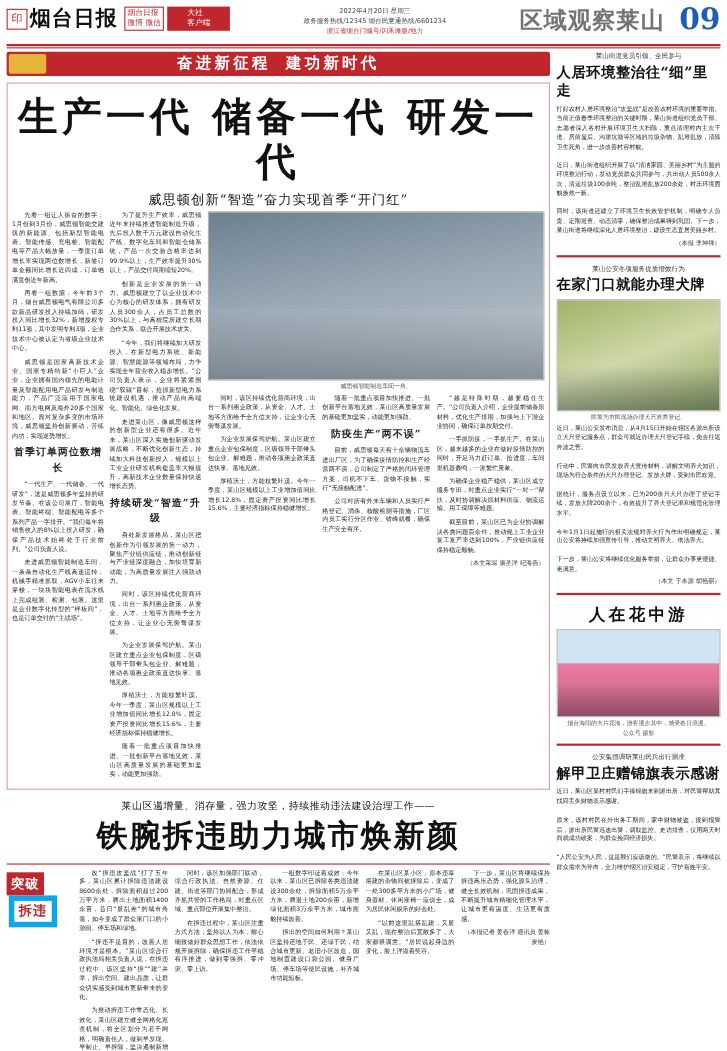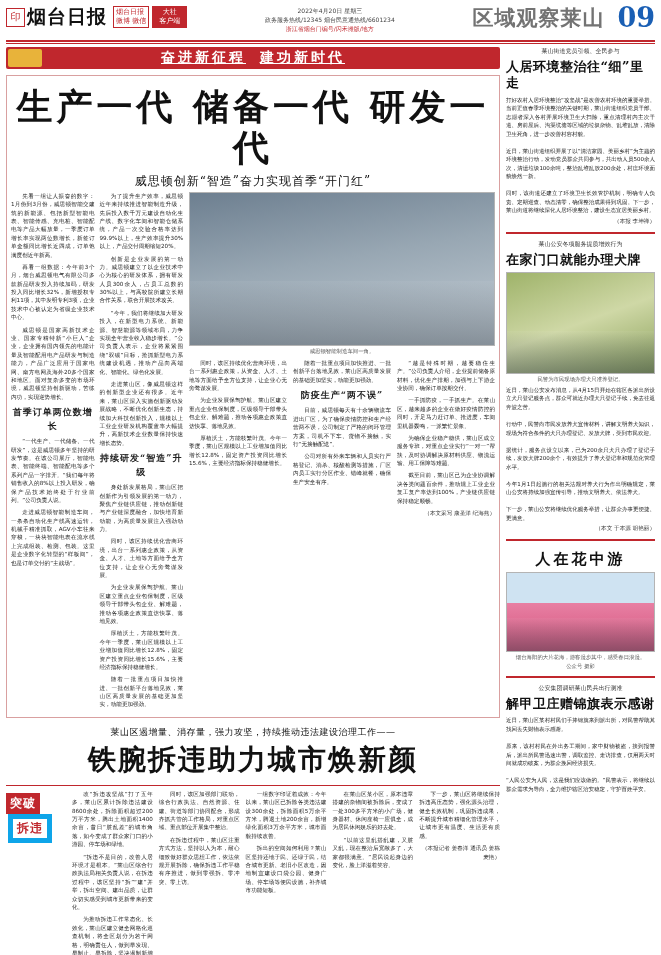--- a/index.html
+++ b/index.html
@@ -5,38 +5,38 @@
   html,body{margin:0;padding:0;background:#fff;}
   body{width:661px;height:955px;font-family:"DejaVu Sans","Liberation Sans",sans-serif;color:#111;overflow:hidden;}
   .page{position:relative;width:661px;height:955px;}
 
   
   .masthead{display:flex;align-items:flex-start;padding:4px 6px 2px 6px;height:40px;box-sizing:border-box;}
   .logo-box{display:flex;align-items:center;}
   .logo-seal{width:17px;height:17px;border:1px solid #c0272d;color:#c0272d;font-size:10px;display:flex;align-items:center;justify-content:center;margin-right:2px;}
   .logo-title{font-family:"DejaVu Serif","Liberation Serif",serif;font-weight:bold;font-size:19px;color:#111;letter-spacing:1px;}
   .mast-red{margin-left:6px;font-size:7px;line-height:1.25;color:#c0272d;border:1px solid #c0272d;padding:1px 2px;}
-  .mast-redb{margin-left:3px;font-size:7px;line-height:1.25;color:#fff;background:#c0272d;padding:2px 7px;text-align:center;}
+  .mast-redb{margin-left:3px;font-size:7px;line-height:1.25;color:#fff;background:#c0272d;padding:2px 18px;}
   .mast-mid{flex:1;text-align:center;font-size:6px;color:#444;line-height:1.5;padding-top:2px;}
   .mast-mid .l2{color:#c0272d;}
   .mast-right{display:flex;align-items:center;}
   .mast-right .zone{font-family:Liberation Sans, sans-serif;font-size:21px;font-weight:bold;color:#737373;letter-spacing:1px;}
   .mast-right .num{font-family:"DejaVu Serif","Liberation Serif",serif;font-size:27px;font-weight:bold;color:#1a5fb4;margin-left:13px;line-height:.9;}
   .mast-rule{height:2px;background:#c0272d;margin:0 6px;}
   .mast-rule2{height:1px;background:#c0272d;margin:1px 6px 3px 6px;}
 
   
   .body{display:flex;padding:0 6px;box-sizing:border-box;gap:6px;}
   .colL{width:494px;}
   .colR{width:149px;}
 
   
   .banner{position:relative;height:22px;background:#c0272d;border-radius:2px;display:flex;align-items:center;justify-content:center;margin-bottom:6px;}
   .banner .ribbon{position:absolute;left:2px;top:2px;width:34px;height:18px;background:#e8b33a;border-radius:2px;}
-  .banner .bt{color:#fff;font-family:"DejaVu Serif","Liberation Serif",serif;font-weight:bold;font-size:14px;letter-spacing:3px;text-decoration:underline;}
+  .banner .bt{color:#fff;font-family:"DejaVu Serif","Liberation Serif",serif;font-weight:bold;font-size:14px;letter-spacing:3px;}
   .banner .bt .sep{display:inline-block;width:14px;}
 
   .lead-title{font-family:"DejaVu Serif","Liberation Serif",serif;font-weight:bold;font-size:36px;text-align:center;letter-spacing:4px;line-height:1.15;margin:6px 0 4px;}
   .lead-sub{text-align:center;font-size:12px;font-family:"DejaVu Serif","Liberation Serif",serif;letter-spacing:1px;margin-bottom:2px;}
   .cols4{display:flex;gap:6px;font-size:5.6px;line-height:1.5;text-align:justify;color:#222;}
   .cols4 .c{flex:1;}
   p.t{margin:0 0 4px 0;text-indent:2em;}
   .sub-h{font-family:"DejaVu Serif","Liberation Serif",serif;font-weight:bold;font-size:9px;text-align:center;margin:5px 0 4px;letter-spacing:1px;}
   .photo{background:linear-gradient(170deg,#6d7f90,#98a7b3 45%,#c3cdd5);border:1px solid #b4b4b4;position:relative;overflow:hidden;}
   .photo:after{content:"";position:absolute;left:0;right:0;bottom:0;height:42%;background:linear-gradient(180deg,rgba(255,255,255,.05),rgba(60,70,80,.45));}

